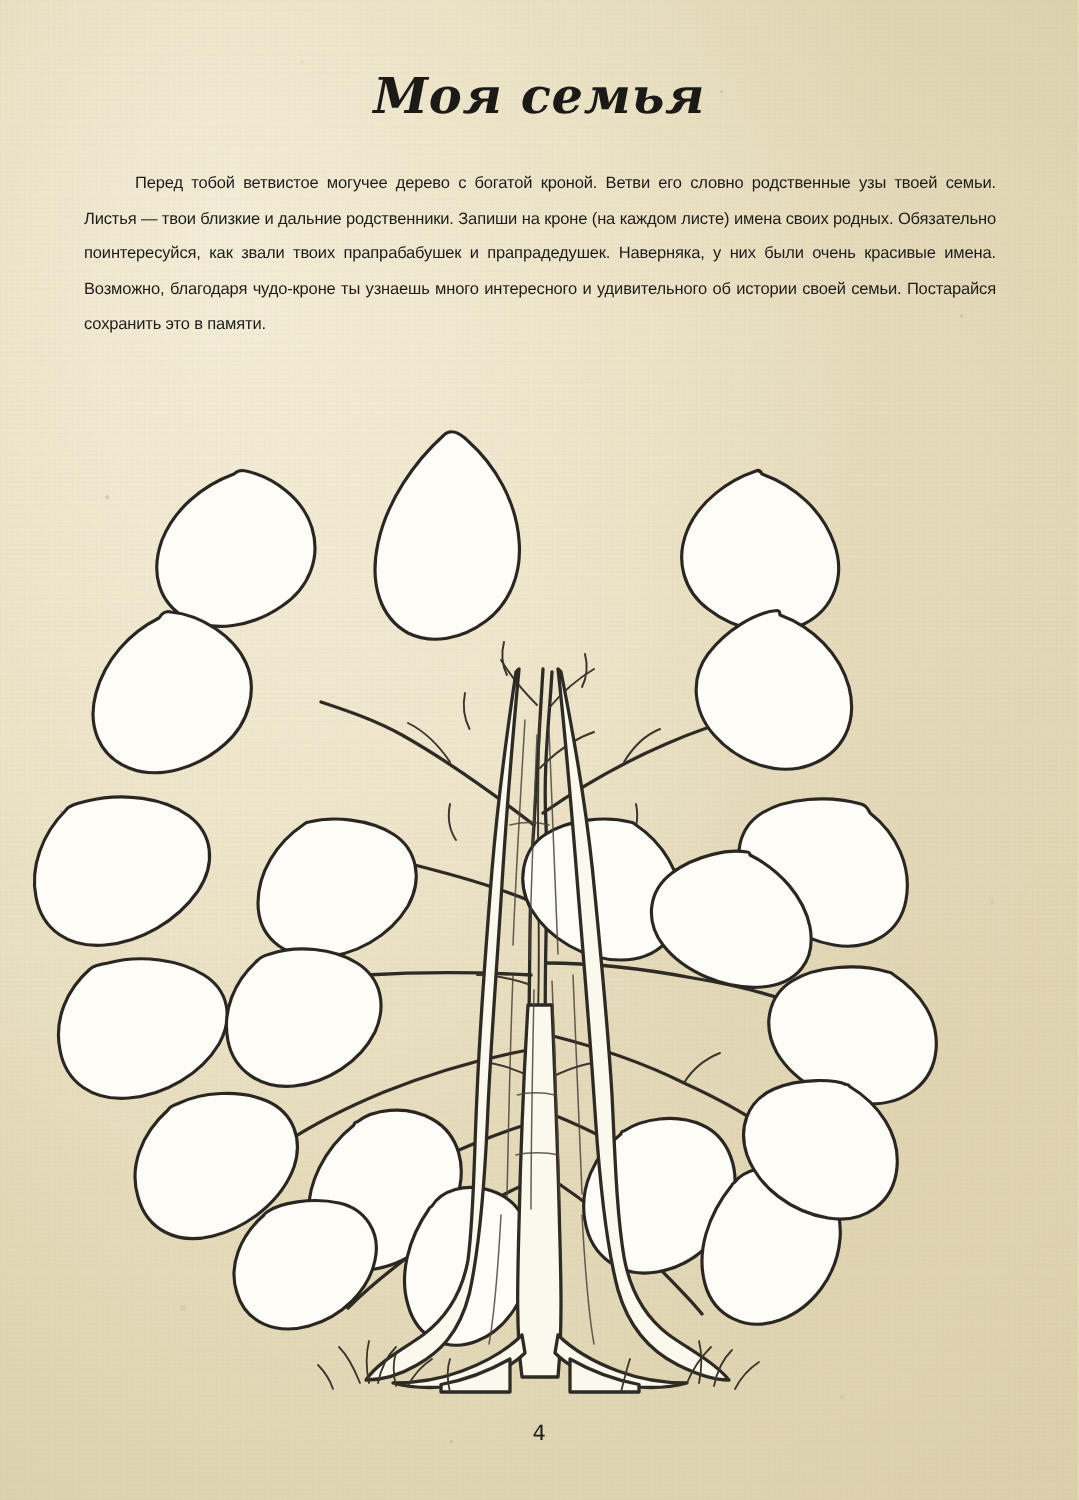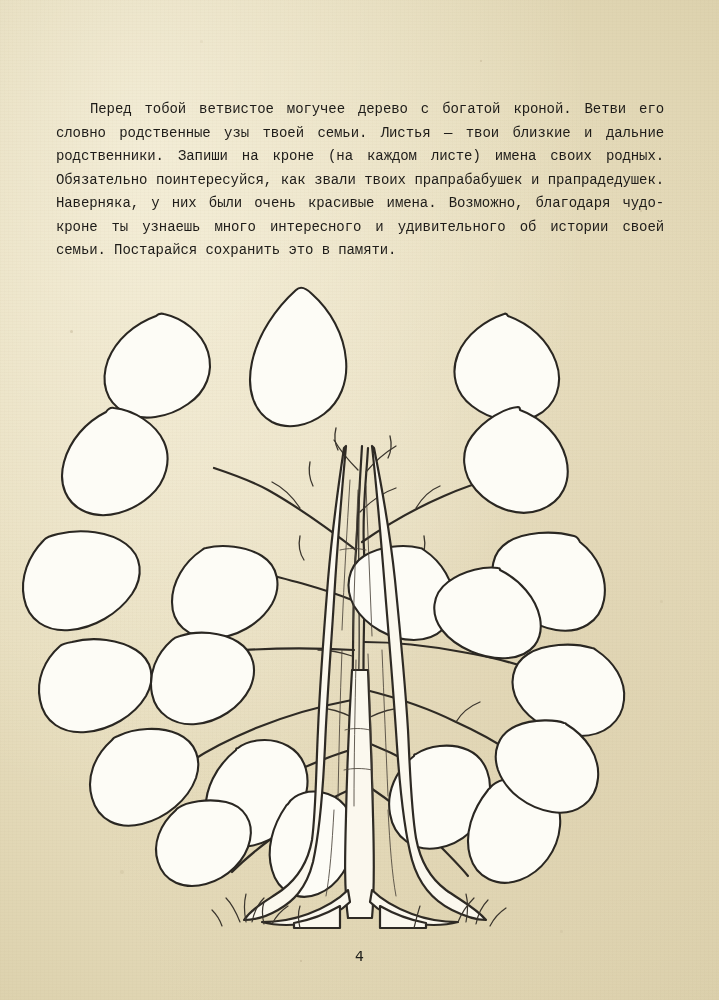--- a/index.html
+++ b/index.html
@@ -49,25 +49,25 @@
     text-align: center;
     font-family: "DejaVu Serif", "Liberation Serif", serif;
     font-weight: bold;
     font-style: italic;
     font-size: 33px;
     letter-spacing: 0.5px;
     color: #1c1a17;
   }
   .intro {
     position: absolute;
-    top: 84px;
+    top: 100px;
     left: 56px;
     width: 608px;
-    font-family: Liberation Mono, monospace;
-    font-size: 14px;
+    font-family: Liberation Sans, sans-serif;
+    font-size: 11px;
     line-height: 23.5px;
     color: #1e1c19;
     text-align: justify;
     text-indent: 34px;
     letter-spacing: -0.1px;
   }
   .tree-wrap {
     position: absolute;
     top: 250px;
     left: 0;
@@ -136,20 +136,21 @@
   <div class="speck" style="left:70px;  top:330px;  width:3px; height:3px;"></div>
   <div class="speck" style="left:640px; top:210px;  width:2px; height:2px;"></div>
   <div class="speck" style="left:120px; top:870px;  width:4px; height:4px; opacity:.5;"></div>
   <div class="speck" style="left:560px; top:930px;  width:3px; height:3px; opacity:.4;"></div>
   <div class="speck" style="left:300px; top:960px;  width:2px; height:2px;"></div>
   <div class="speck" style="left:480px; top:60px;   width:2px; height:2px;"></div>
   <div class="speck" style="left:200px; top:40px;   width:3px; height:3px; opacity:.35;"></div>
   <div class="speck" style="left:660px; top:600px;  width:3px; height:3px; opacity:.45;"></div>
   <div class="speck" style="left:40px;  top:540px;  width:2px; height:2px;"></div>
 
+  <h1 class="title">Моя семья</h1>
 
   <p class="intro">Перед тобой ветвистое могучее дерево с богатой кроной. Ветви его словно родственные узы твоей семьи. Листья — твои близкие и дальние родственники. Запиши на кроне (на каждом листе) имена своих родных. Обязательно поинтересуйся, как звали твоих прапрабабушек и прапрадедушек. Наверняка, у них были очень красивые имена. Возможно, благодаря чудо-кроне ты узнаешь много интересного и удивительного об истории своей семьи. Постарайся сохранить это в памяти.</p>
 
   <div class="tree-wrap">
     <svg viewBox="0 0 719 680" xmlns="http://www.w3.org/2000/svg">
 
       <g>
 
         <path class="branch" d="M350 620 C348 560, 350 500, 352 450 C354 400, 352 350, 356 300 C358 260, 360 230, 362 196"></path>
         <path class="branch" d="M366 620 C368 560, 366 500, 364 450 C362 400, 366 350, 364 300 C362 262, 366 232, 368 198"></path>

